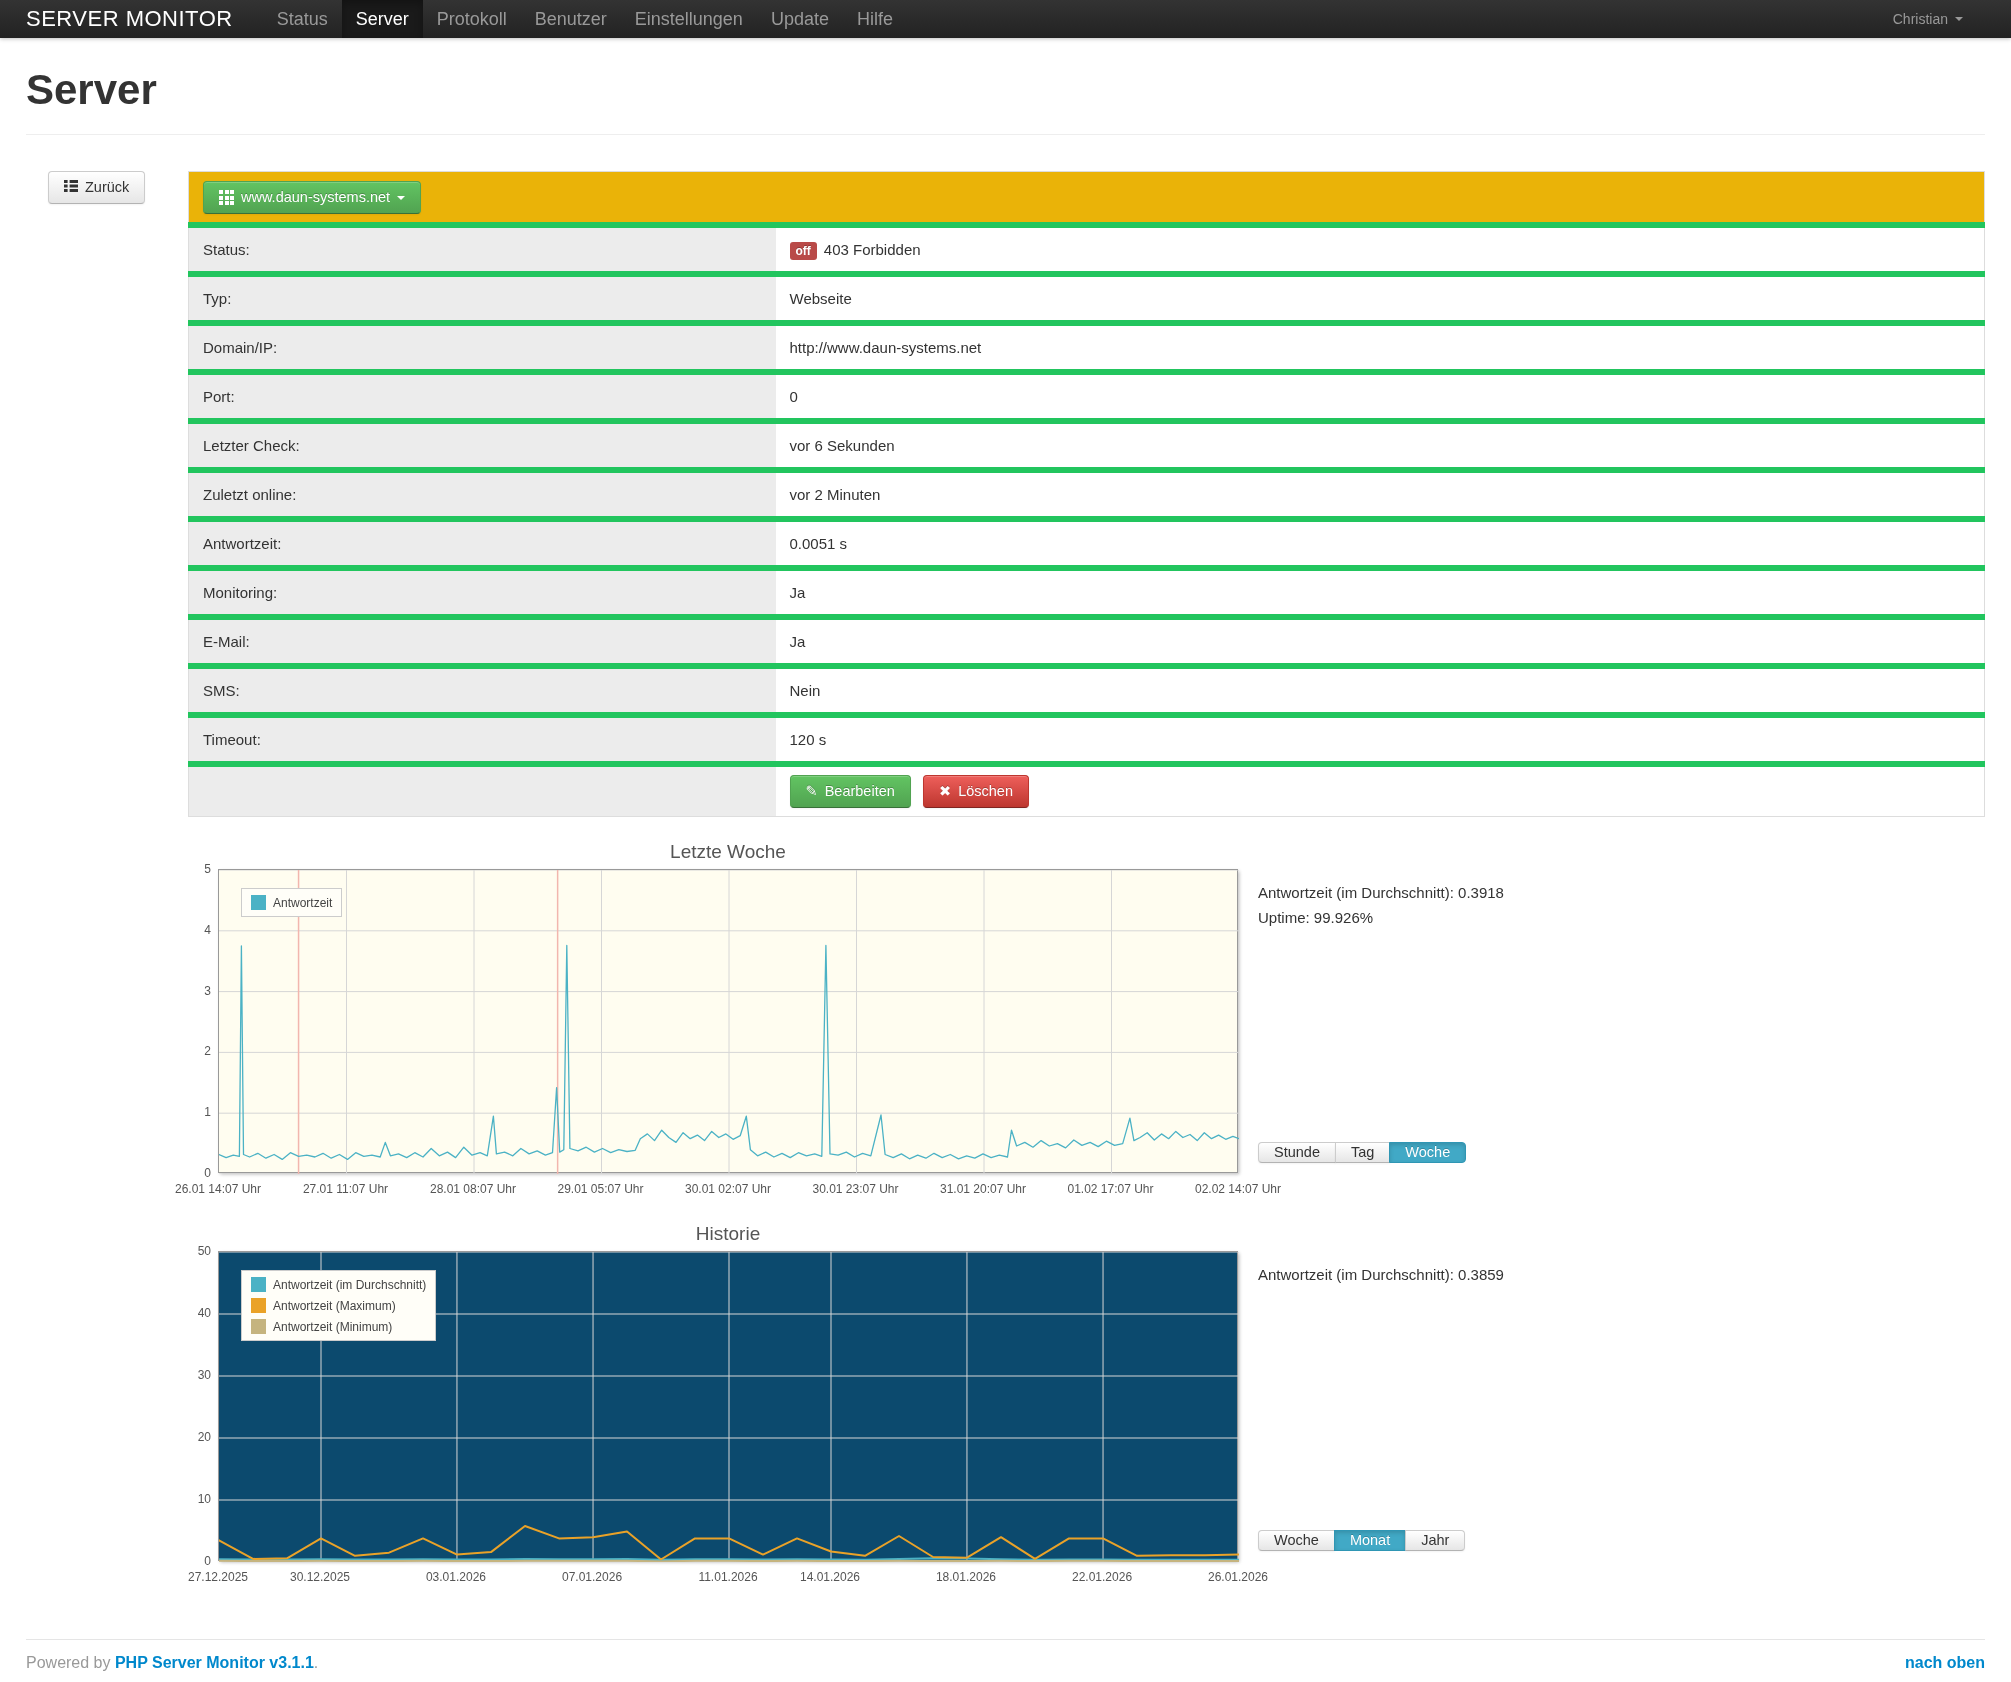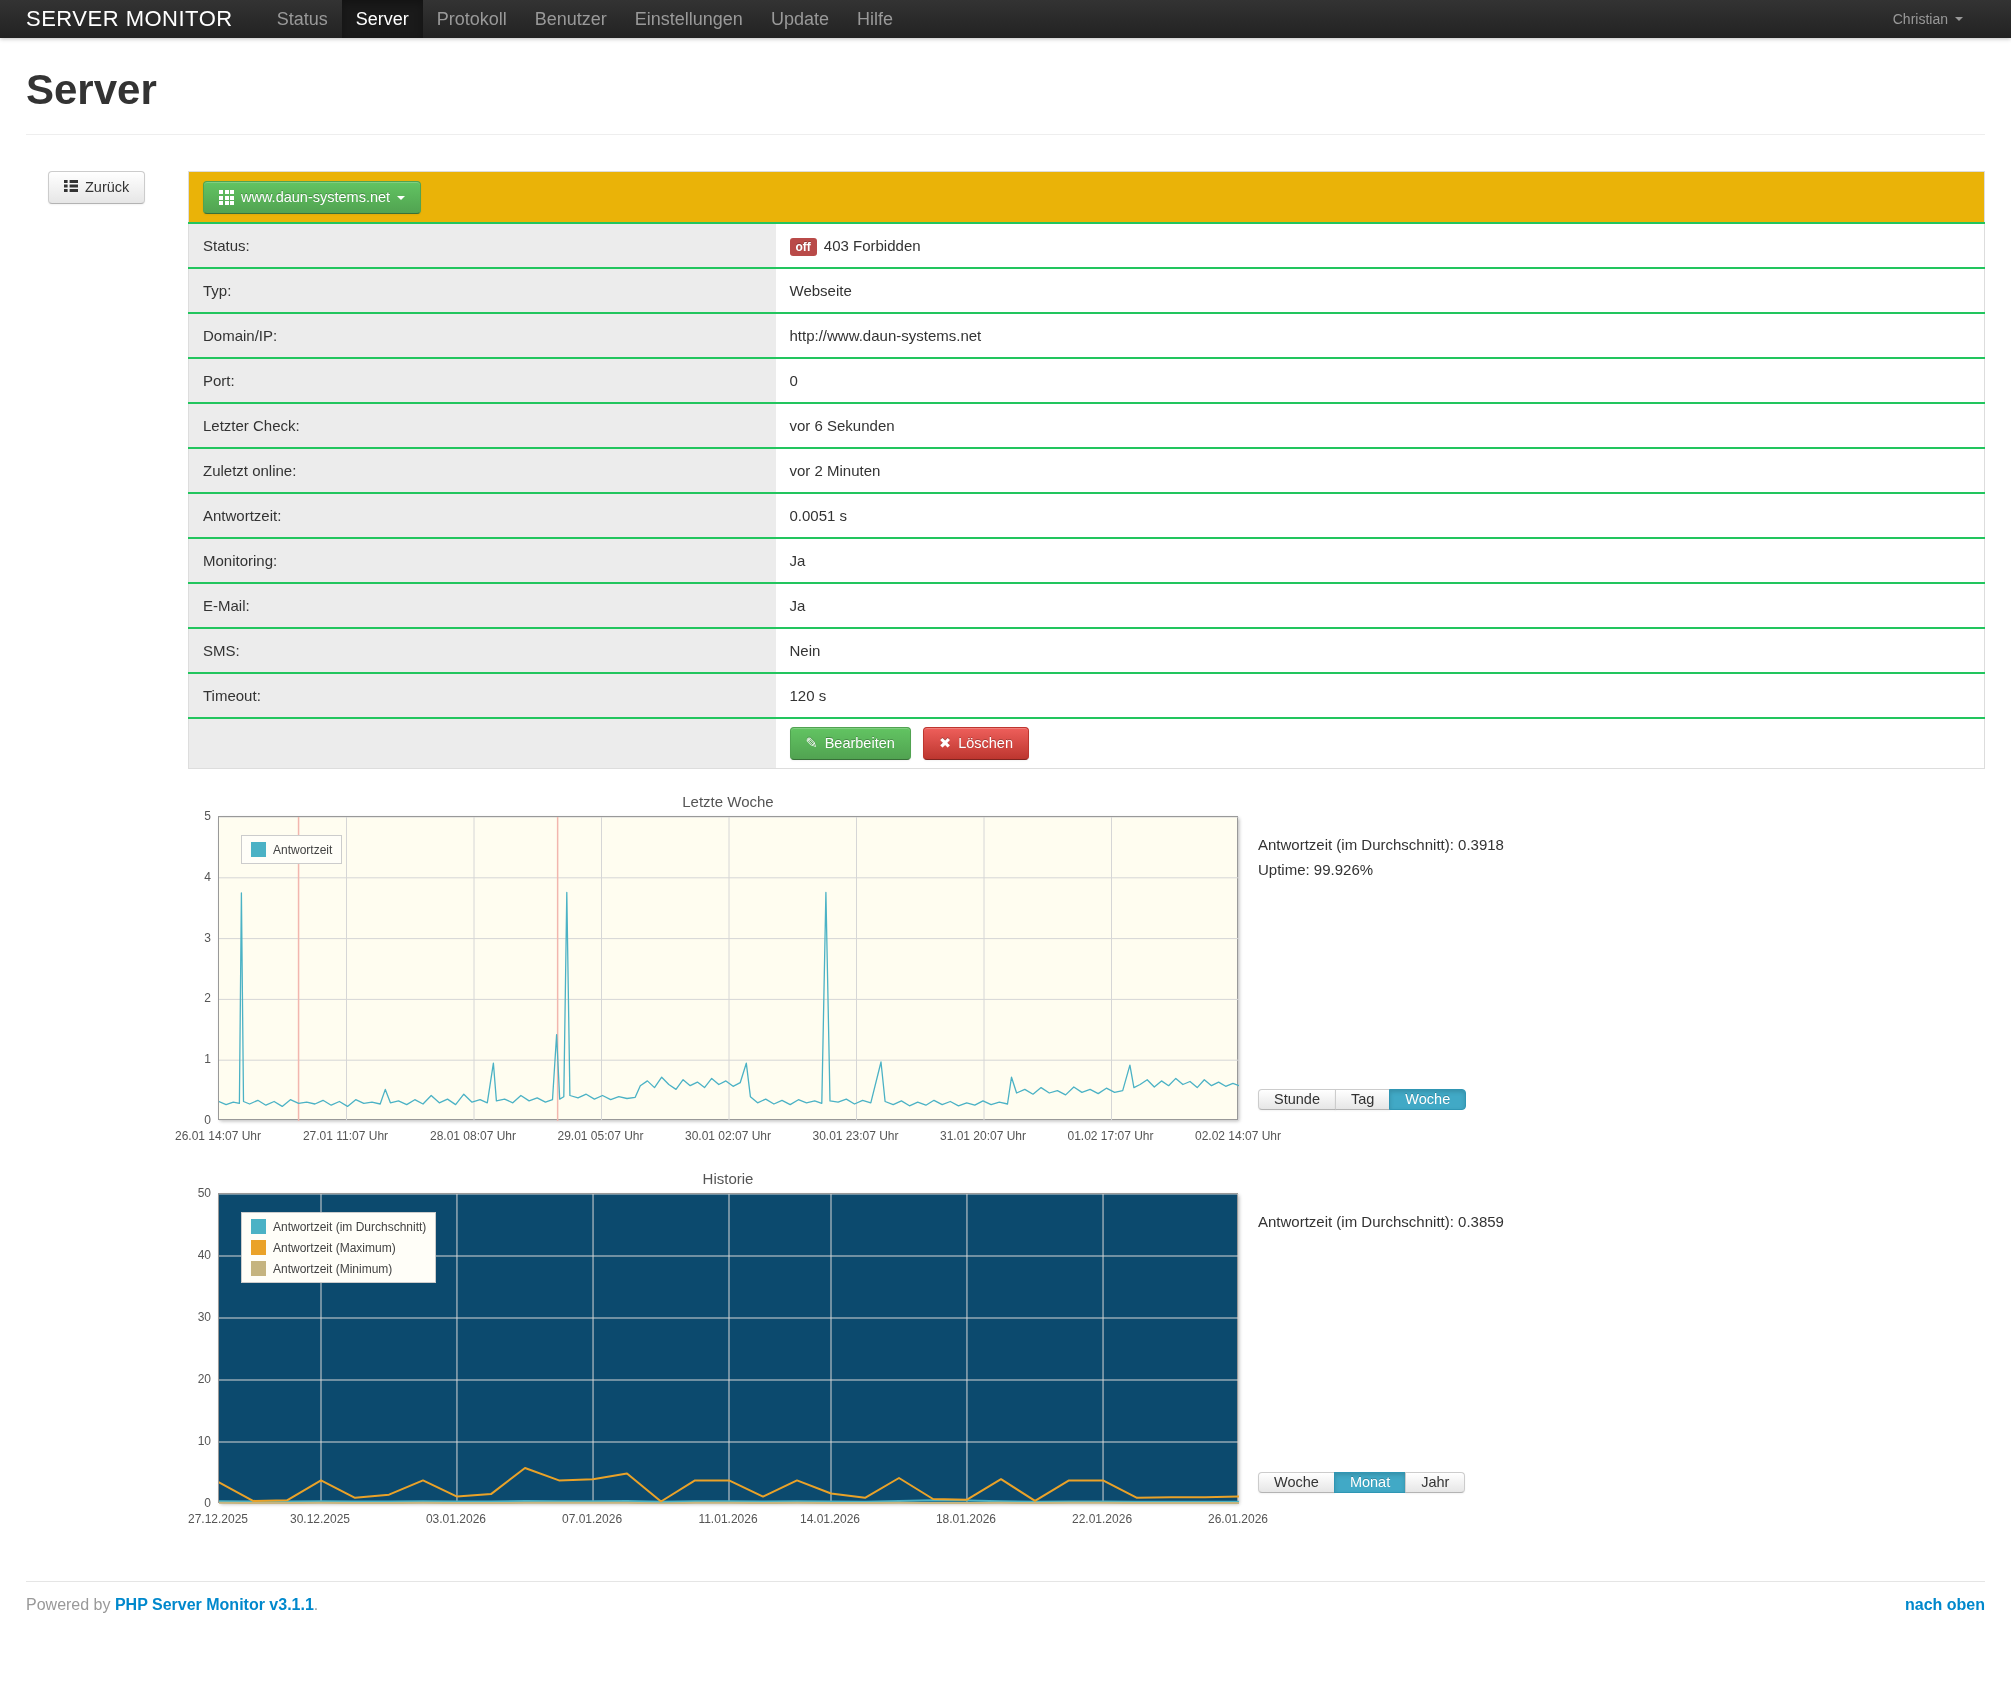--- a/index.html
+++ b/index.html
@@ -45,30 +45,30 @@
   .toggle-group { display:inline-flex; }
   .toggle-group .btn { border-radius:0; margin-left:-1px; padding:0 15px; }
   .toggle-group .btn:first-child { border-radius:4px 0 0 4px; margin-left:0; }
   .toggle-group .btn:last-child  { border-radius:0 4px 4px 0; }
   .toggle-group .btn.active { background:#41a9c6; color:#fff; border-color:#2f96b4; box-shadow: inset 0 2px 4px rgba(0,0,0,.15); text-shadow:0 -1px 0 rgba(0,0,0,.2); }
   
   .th-grid { display:grid; grid-template-columns:repeat(3,4px); grid-template-rows:repeat(3,4px); gap:1.5px; }
   .th-grid span { background:#fff; }
   
   table.server-table { flex:1; border-collapse:collapse; border:1px solid #dddddd; height:1px; }
-  table.server-table th, table.server-table td { text-align:left; vertical-align:middle; border-top:2px solid #22c55e; font-weight:normal; }
+  table.server-table th, table.server-table td { text-align:left; vertical-align:middle; border-top:6px solid #22c55e; font-weight:normal; }
   table.server-table th.head { background:#eab308; padding:8px 14px; border-top:none; }
   td.lbl { background:#ececec; width:587px; padding:13px 14px; }
   td.val { background:#fff; padding:13px 14px; }
   td.actions { padding:8px 14px; }
   .badge-off { background:#b94a48; color:#fff; font-size:12px; font-weight:bold; padding:2px 6px; border-radius:3px; margin-right:7px; text-shadow:0 -1px 0 rgba(0,0,0,.25); }
   
   .chart-section { display:flex; margin-top:24px; }
   .chart-left { margin-left:158px; }
-  .chart-title { width:1020px; margin-left:34px; text-align:center; color:#555; font-size:15px; padding-bottom:6px; }
+  .chart-title { width:1020px; margin-left:34px; text-align:center; color:#555; font-size:19px; padding-bottom:6px; }
   .plot-row { display:flex; }
   .ylabels { position:relative; width:34px; flex:0 0 34px; }
   .ylabels div { position:absolute; right:7px; transform:translateY(-50%); font-size:12px; color:#555; }
   .plot { position:relative; width:1020px; background:#fffdf0; border:1.5px solid #999; box-shadow:1.5px 1.5px 3.5px rgba(0,0,0,.28); }
   .plot svg { display:block; }
   .legend { position:absolute; top:18px; left:22px; background:#fffef8; border:1px solid #cccccc; padding:6px 9px; display:flex; flex-direction:column; gap:6px; }
   .legend .entry { display:flex; align-items:center; gap:7px; }
   .legend .swatch { width:15px; height:15px; flex:0 0 15px; }
   .legend .lab { font-size:12px; color:#444; white-space:nowrap; }
   .xlabels { position:relative; height:26px; width:1020px; margin-left:34px; }

